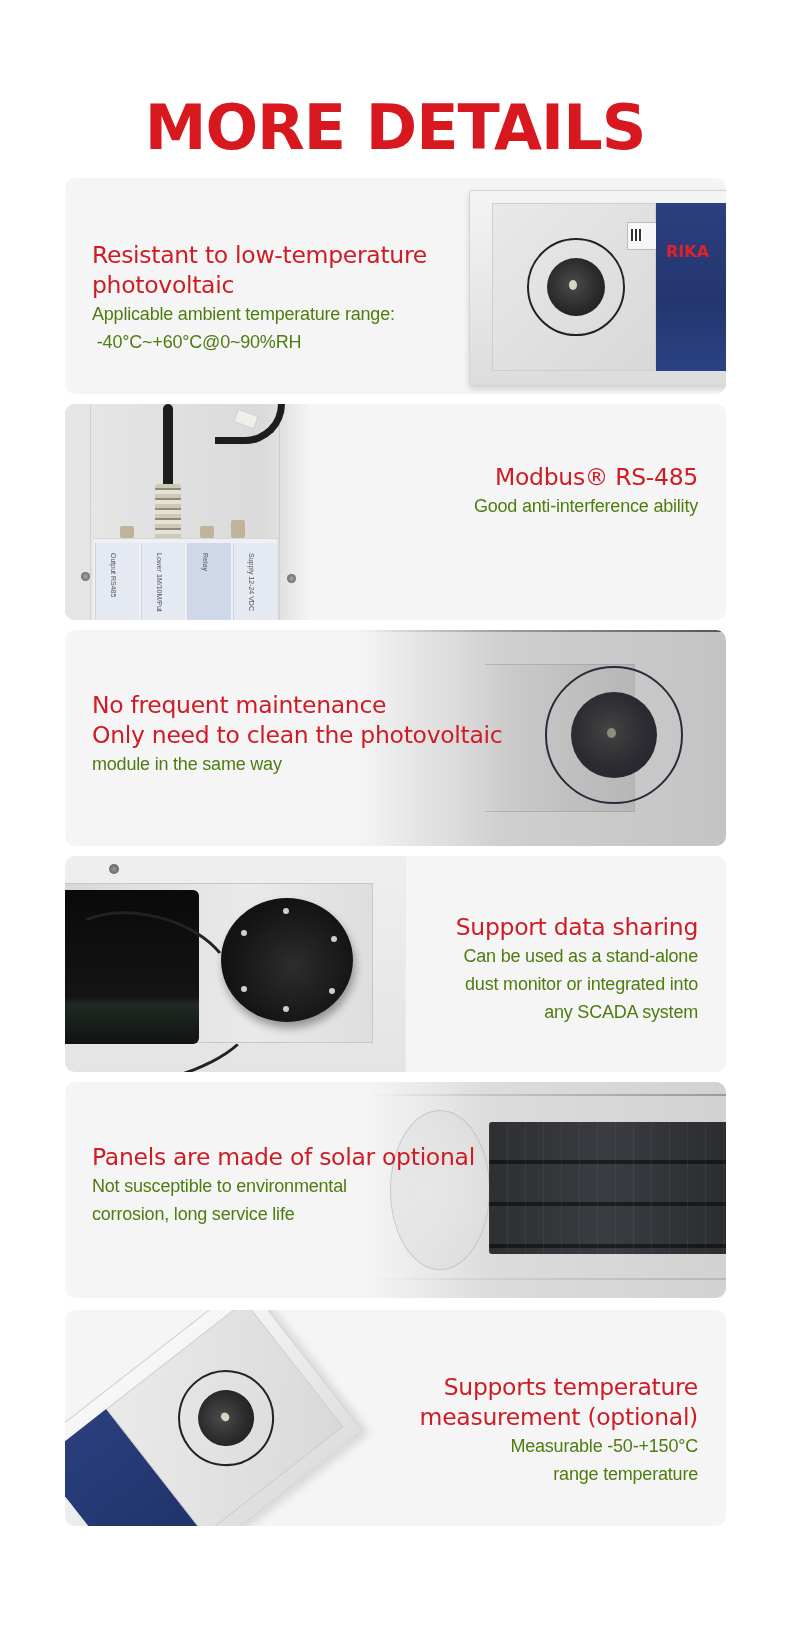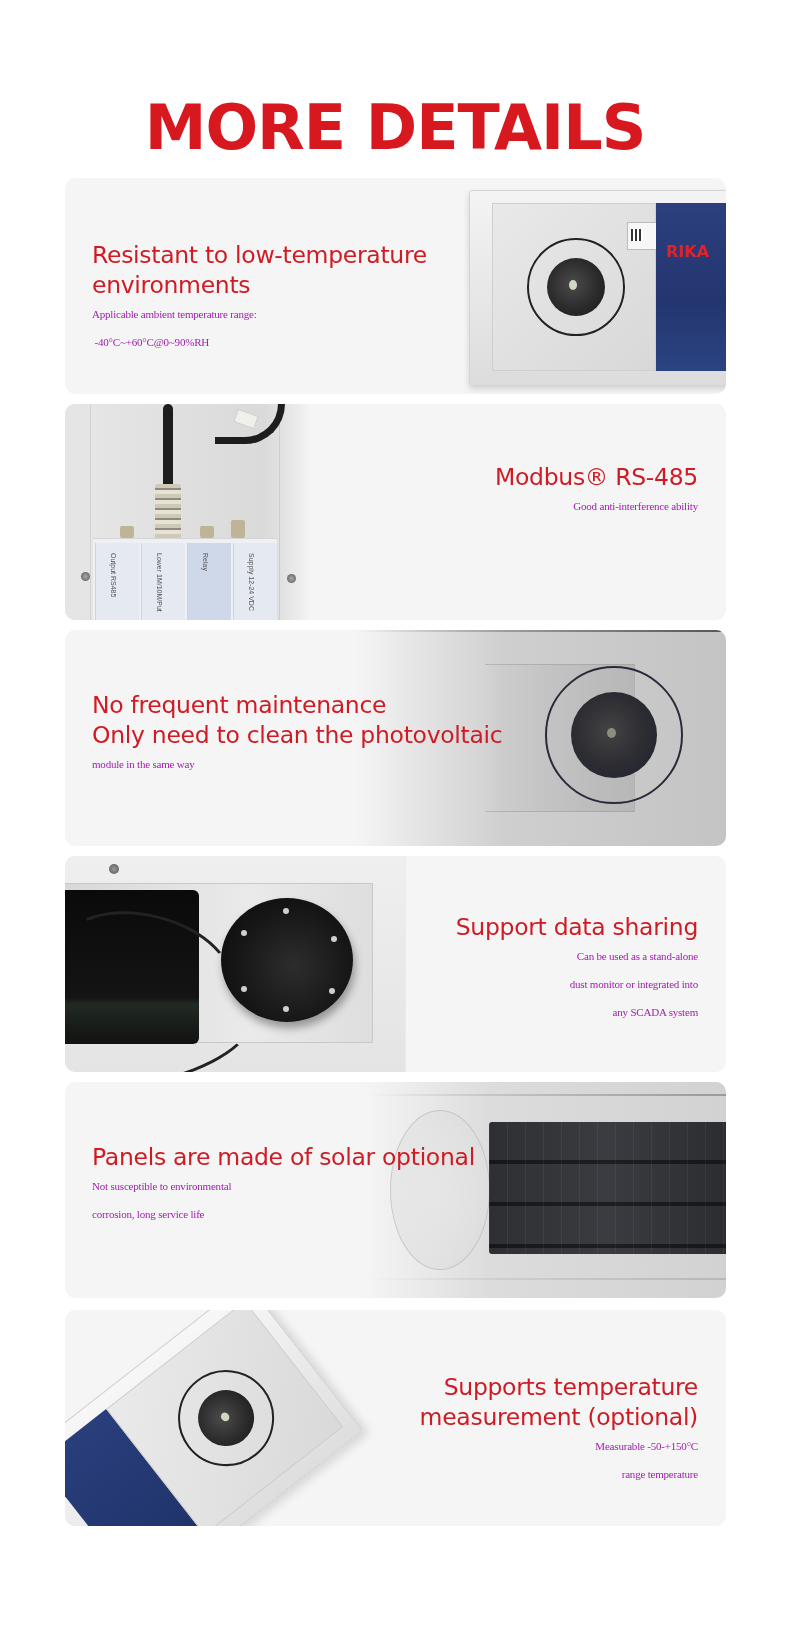--- a/index.html
+++ b/index.html
@@ -11,21 +11,21 @@
       font-family: "DejaVu Sans", sans-serif; font-weight: bold;
       font-size: 62px; letter-spacing: -1px; color: #d7181f; line-height: 72px;
     }
 
     .card {
       position: absolute; left: 65px; width: 661px; height: 216px;
       background: #f5f5f5; border-radius: 10px; overflow: hidden;
     }
     .card .text { position: absolute; z-index: 3; }
     .card .heading { color: #cf1b24; font-size: 23.5px; line-height: 30px; font-family: "DejaVu Sans", sans-serif; letter-spacing: -0.3px; }
-    .card .body { color: #a21caf; font-size: 11px; line-height: 28px; font-family: Liberation Serif, serif; letter-spacing: -0.2px; font-weight: 300; }
+    .card .body { color: #4d7c0f; font-size: 18px; line-height: 28px; font-family: Liberation Sans, sans-serif; letter-spacing: -0.2px; font-weight: 300; }
     .card .text.right { text-align: right; right: 28px; }
     .card .text.left { left: 27px; }
 
     .photo { position: absolute; z-index: 1; }
 
     
     .c1-device { left: 404px; top: 12px; width: 270px; height: 196px; background: linear-gradient(180deg,#f4f4f4,#dcdcdc); border: 1px solid #d4d4d4; border-radius: 3px; box-shadow: 0 3px 6px rgba(0,0,0,0.15); }
     .c1-face { position: absolute; left: 22px; top: 12px; width: 164px; height: 168px; background: linear-gradient(135deg,#e9e9e9,#d8d8d8); border: 1px solid #cfcfcf; }
     .ring { position: absolute; border-radius: 50%; border: 2px solid #222; }
     .lens { position: absolute; border-radius: 50%; background: radial-gradient(circle at 45% 45%,#4b4b4b 0%,#2b2b2b 55%,#171717 100%); }
@@ -79,21 +79,21 @@
     .c6-blue { position: absolute; left: 14px; top: 14px; width: 86px; height: 160px; background: linear-gradient(180deg,#2a3e7c,#1f3269); }
   </style>
 </head>
 <body>
 
 <h1 class="page-title">MORE DETAILS</h1>
 
 <section class="card" style="top:178px;">
   <div class="text left" style="top:62px;">
     <div class="heading">Resistant to low-temperature</div>
-    <div class="heading">environments</div>
+    <div class="heading">photovoltaic</div>
     <div class="body" style="margin-top:0px;">Applicable ambient temperature range:</div>
     <div class="body" style="white-space:pre;"> -40°C~+60°C@0~90%RH</div>
   </div>
   <div class="photo c1-device">
     <div class="c1-face">
       <div class="ring" style="left:34px;top:34px;width:98px;height:98px;"></div>
       <div class="lens" style="left:54px;top:54px;width:58px;height:58px;">
         <div class="lens-dot" style="left:22px;top:22px;width:8px;height:10px;"></div>
       </div>
       <div class="c1-label">

